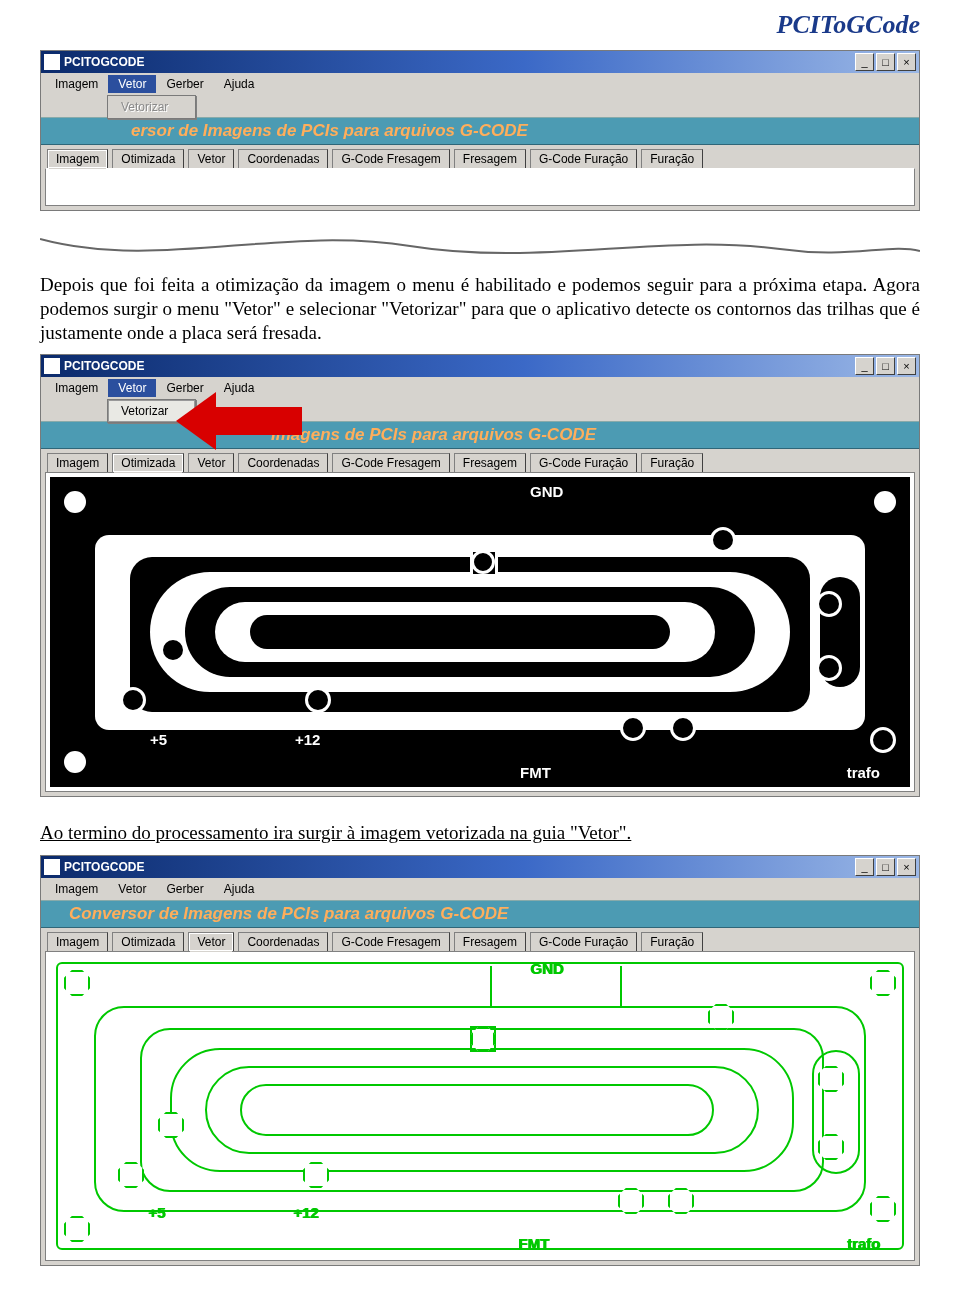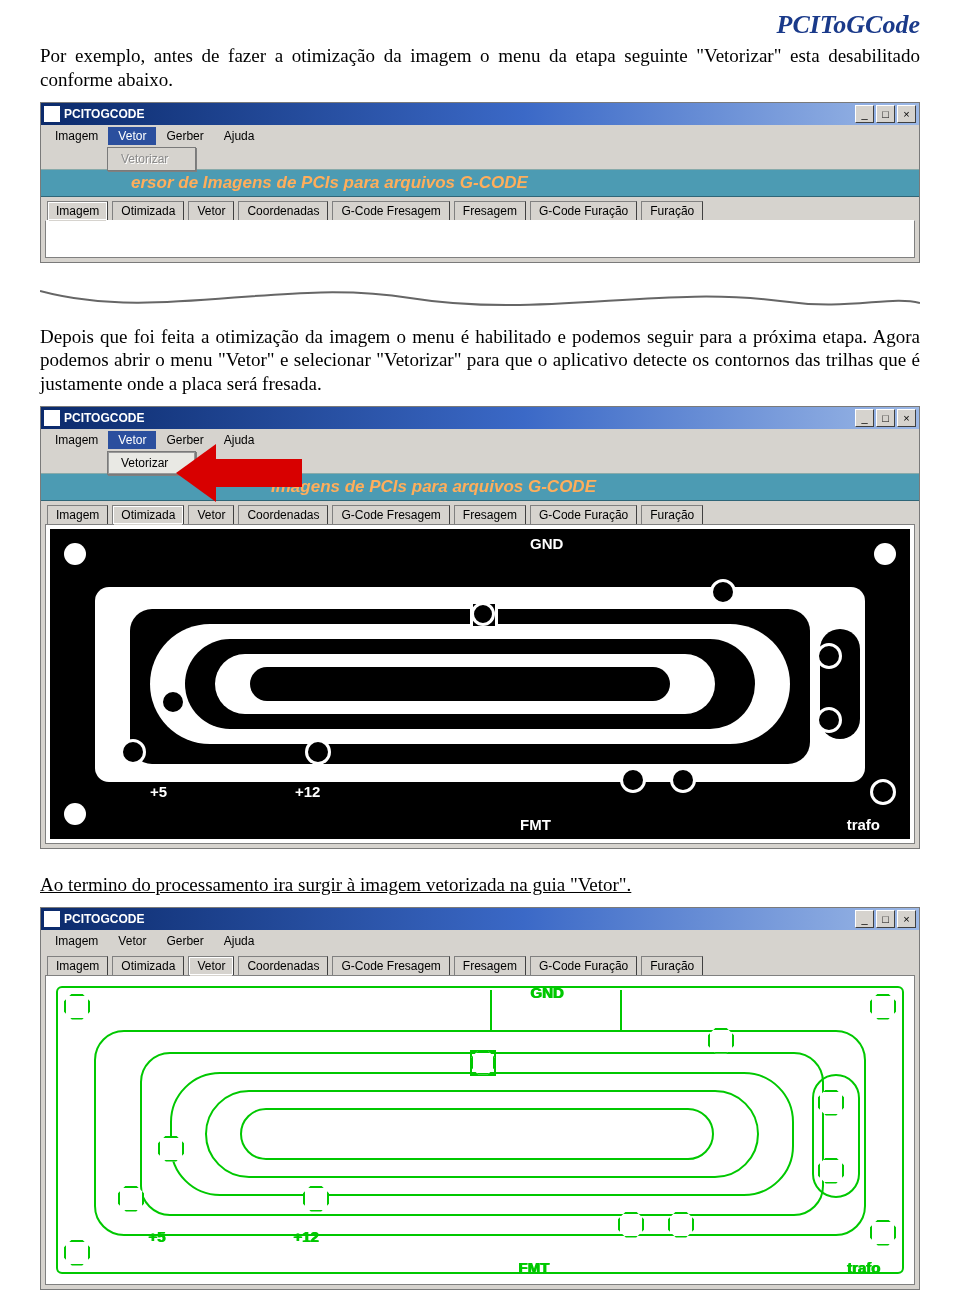--- a/index.html
+++ b/index.html
@@ -218,21 +218,20 @@
   .g-line { position:absolute; background:#00c800; }
   .g-sq { position:absolute; border:2px solid #00c800; width:22px; height:22px; }
 
 </style>
 </head>
 <body>
 
 <div class="page">
   <div class="brand">PCIToGCode</div>
 
-  <p class="para">Por exemplo, antes de fazer a otimização da imagem o menu da etapa seguinte "Vetorizar" esta desabilitado conforme abaixo.</p>
 
   <div class="app">
     <div class="titlebar">
       <div class="icon"></div>
       <div class="title">PCITOGCODE</div>
       <div class="winbtns">
         <div class="winbtn">_</div>
         <div class="winbtn">□</div>
         <div class="winbtn">×</div>
       </div>
@@ -261,21 +260,21 @@
       <div class="tab">Furação</div>
     </div>
     <div class="tabpane"></div>
   </div>
   <div class="torn">
     <svg viewBox="0 0 880 42" preserveAspectRatio="none">
       <path d="M0,8 C120,40 240,-6 370,15 C500,36 620,2 740,18 C810,28 850,12 880,20" fill="none" stroke="#666" stroke-width="2"></path>
     </svg>
   </div>
 
-  <p class="para">Depois que foi feita a otimização da imagem o menu é habilitado e podemos seguir para a próxima etapa. Agora podemos abrir o menu "Vetor" e selecionar "Vetorizar" para que o aplicativo detecte os contornos das trilhas que é justamente onde a placa será fresada.</p>
+  <p class="para">Depois que foi feita a otimização da imagem o menu é habilitado e podemos seguir para a próxima etapa. Agora podemos surgir o menu "Vetor" e selecionar "Vetorizar" para que o aplicativo detecte os contornos das trilhas que é justamente onde a placa será fresada.</p>
 
   <div class="app">
     <div class="titlebar">
       <div class="icon"></div>
       <div class="title">PCITOGCODE</div>
       <div class="winbtns">
         <div class="winbtn">_</div>
         <div class="winbtn">□</div>
         <div class="winbtn">×</div>
       </div>
@@ -359,20 +358,21 @@
         <div class="winbtn">□</div>
         <div class="winbtn">×</div>
       </div>
     </div>
     <div class="menubar">
       <div class="mitem">Imagem</div>
       <div class="mitem">Vetor</div>
       <div class="mitem">Gerber</div>
       <div class="mitem">Ajuda</div>
     </div>
+    <div class="banner">Conversor de Imagens de PCIs para arquivos G-CODE</div>
     <div class="tabs">
       <div class="tab">Imagem</div>
       <div class="tab">Otimizada</div>
       <div class="tab selected">Vetor</div>
       <div class="tab">Coordenadas</div>
       <div class="tab">G-Code Fresagem</div>
       <div class="tab">Fresagem</div>
       <div class="tab">G-Code Furação</div>
       <div class="tab">Furação</div>
     </div>

